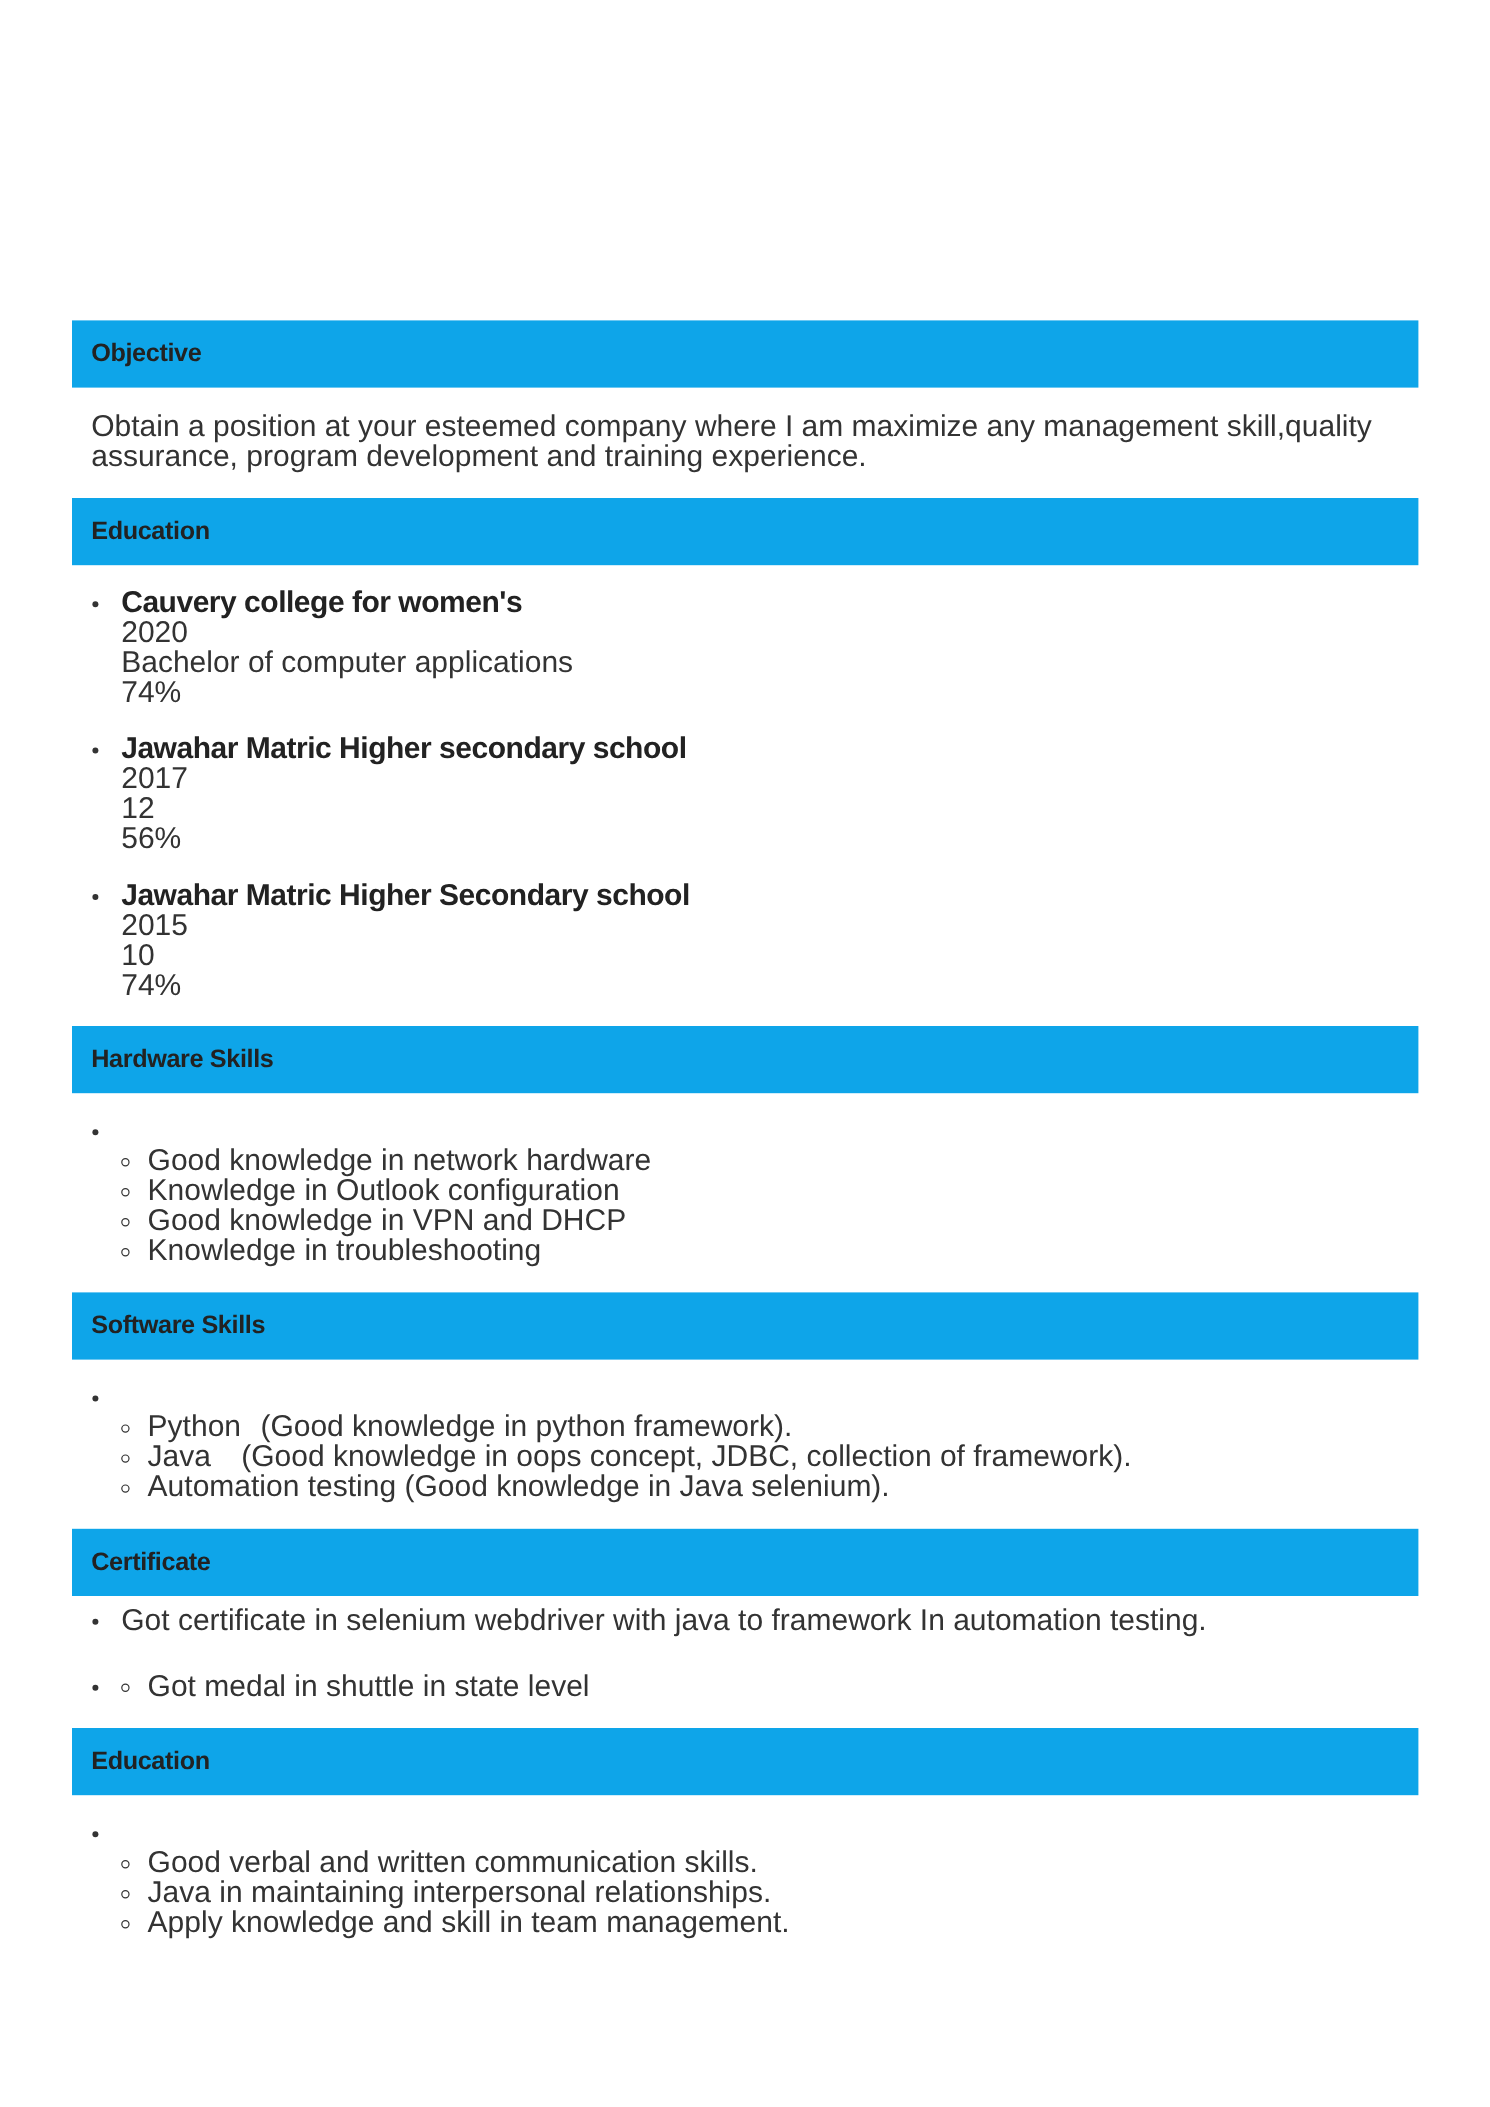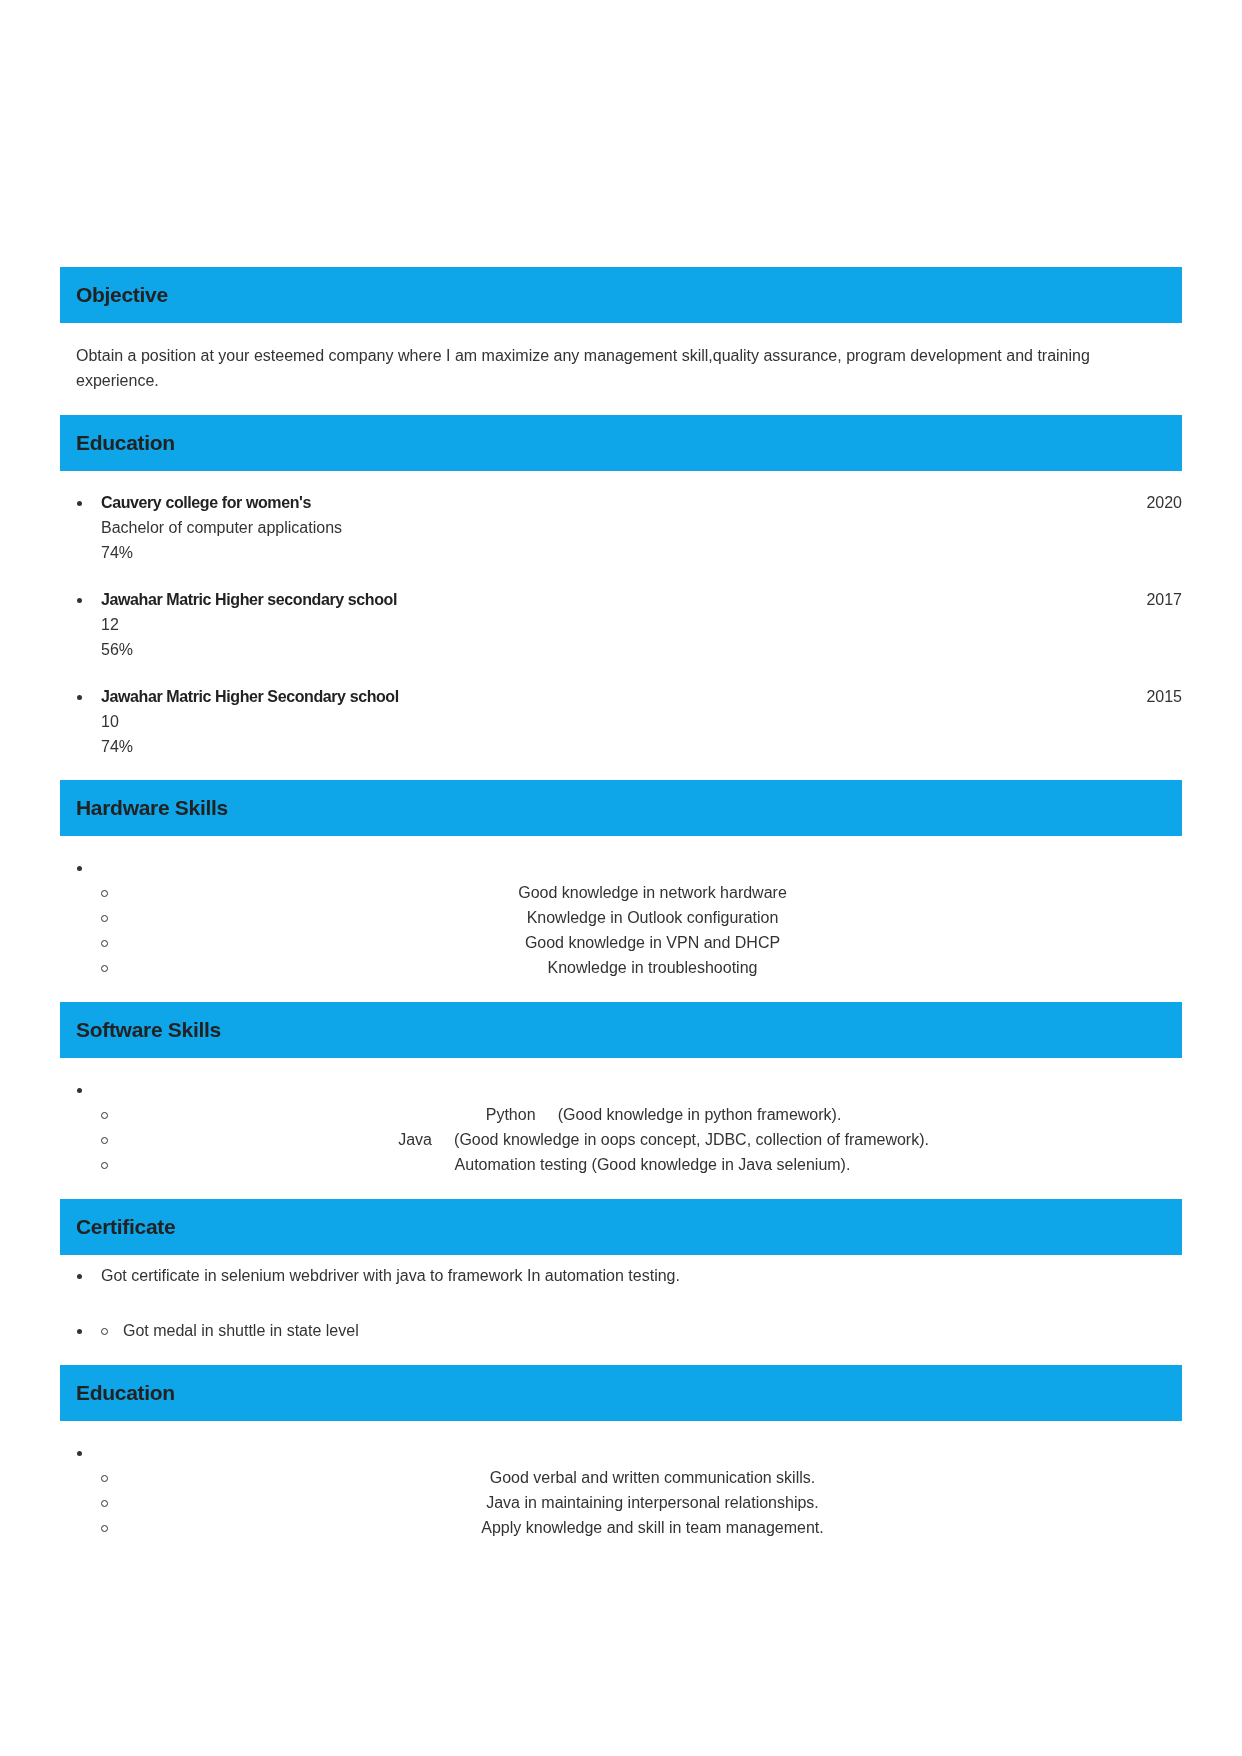--- a/index.html
+++ b/index.html
@@ -2,38 +2,38 @@
 <html><head>
 <meta charset="utf-8">
 <style>
   html, body { margin: 0; padding: 0; background: #ffffff; }
   body { width: 1242px; height: 1756px; position: relative; overflow: hidden;
          font-family: "Liberation Sans", "DejaVu Sans", sans-serif; color: #333333; }
   .page { position: absolute; left: 60px; top: 267px; width: 1122px; }
   .sec-head { background: #0ea5e9; height: 56px; display: flex; align-items: center;
               padding-left: 16px; font-weight: bold; font-size: 21px; color: #222222;
               letter-spacing: -0.3px; }
-  .sec-body { font-size: 16px; line-height: 25px; }
+  .sec-body { font-size: 25px; line-height: 25px; }
   .objective-text { padding: 20px 16px 22px 16px; }
   ul { margin: 0; padding: 0; list-style: none; }
   .lvl1 > li { position: relative; padding-left: 41px; }
   .lvl1 > li::before { content: ""; position: absolute; left: 17px; top: 11px;
                        width: 5px; height: 5px; border-radius: 50%; background: #333; }
   .lvl2 > li { position: relative; padding-left: 41px; }
   .lvl2 > li::before { content: ""; position: absolute; left: 19px; top: 10px;
                        width: 5px; height: 5px; border-radius: 50%; border: 1.5px solid #333; box-sizing: border-box; width: 7px; height: 7px; }
   .edu-list { padding: 19px 0 21px 0; }
   .edu-item { margin-bottom: 22px; }
   .edu-item:last-child { margin-bottom: 0; }
-  .edu-row { display: flex; justify-content: space-between; }
+  .edu-row { display: flex; justify-content: center; flex-direction: column; }
   .edu-name { font-weight: bold; color: #222; letter-spacing: -0.4px; }
   .edu-year { padding-right: 0; }
   .nested-wrap { padding: 19px 0 22px 0; }
   .nested-wrap .lvl1 > li { min-height: 25px; }
-  .nested-wrap .lvl2 { margin-top: 0; padding-left: 22px; text-align: center; }
+  .nested-wrap .lvl2 { margin-top: 0; padding-left: 22px; }
   .empty-line { height: 25px; }
   .single-wrap { padding: 8px 0 22px 0; }
 </style>
 </head>
 <body>
 
 <div class="page">
 
   <div class="sec-head">
     <span>Objective</span>

